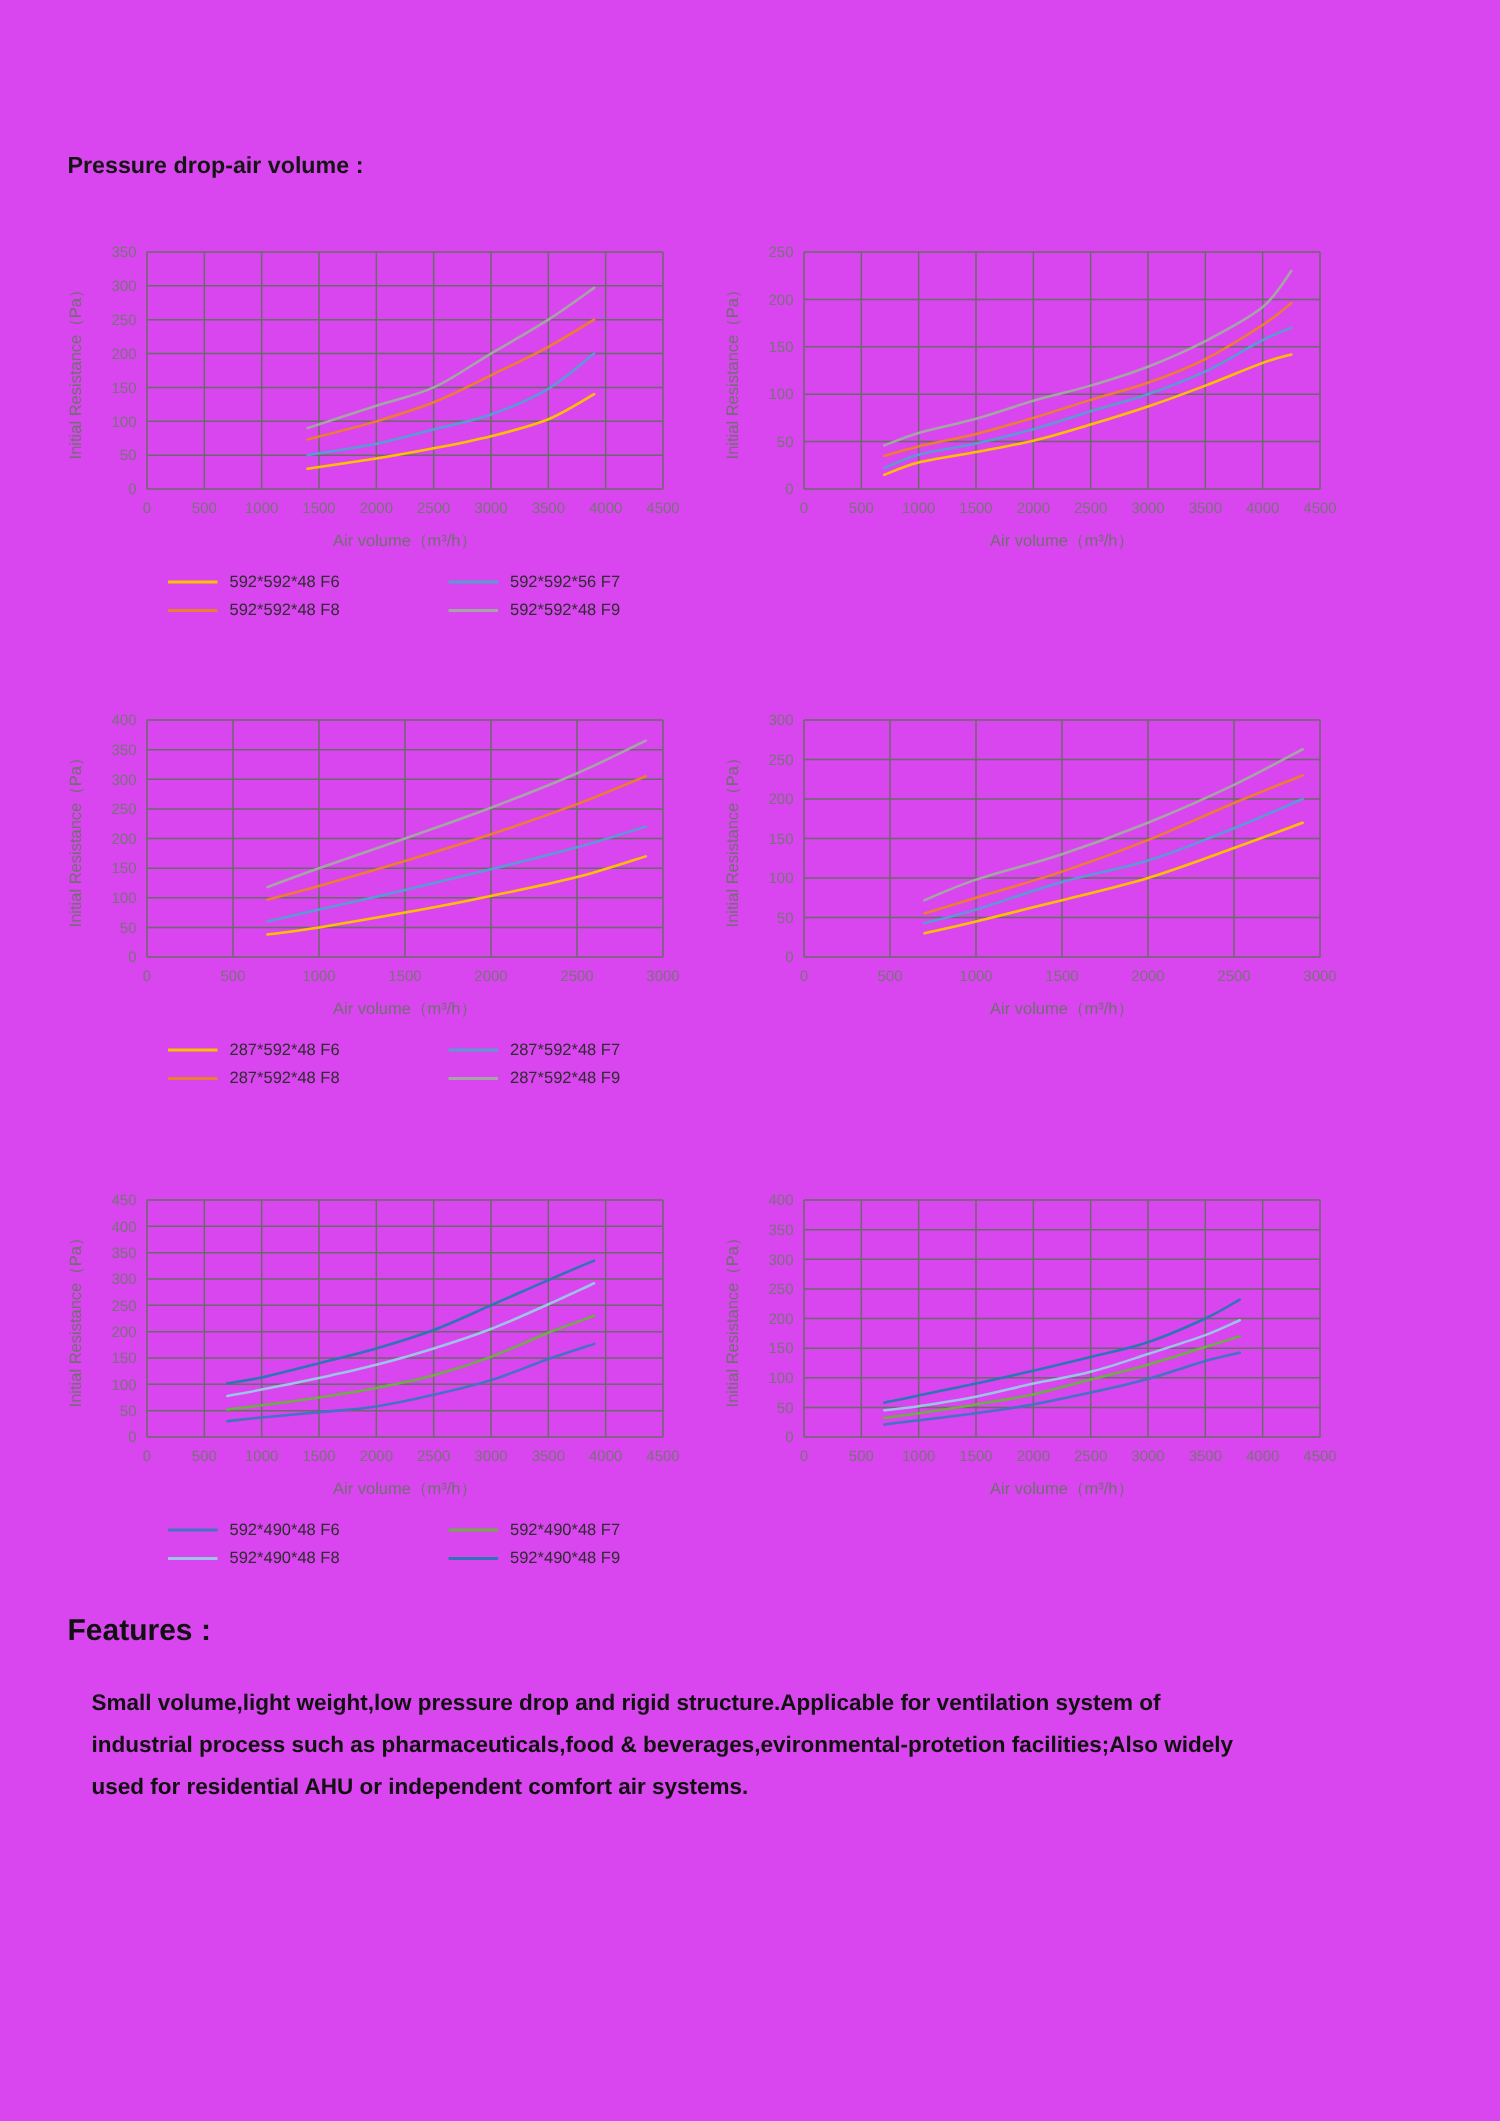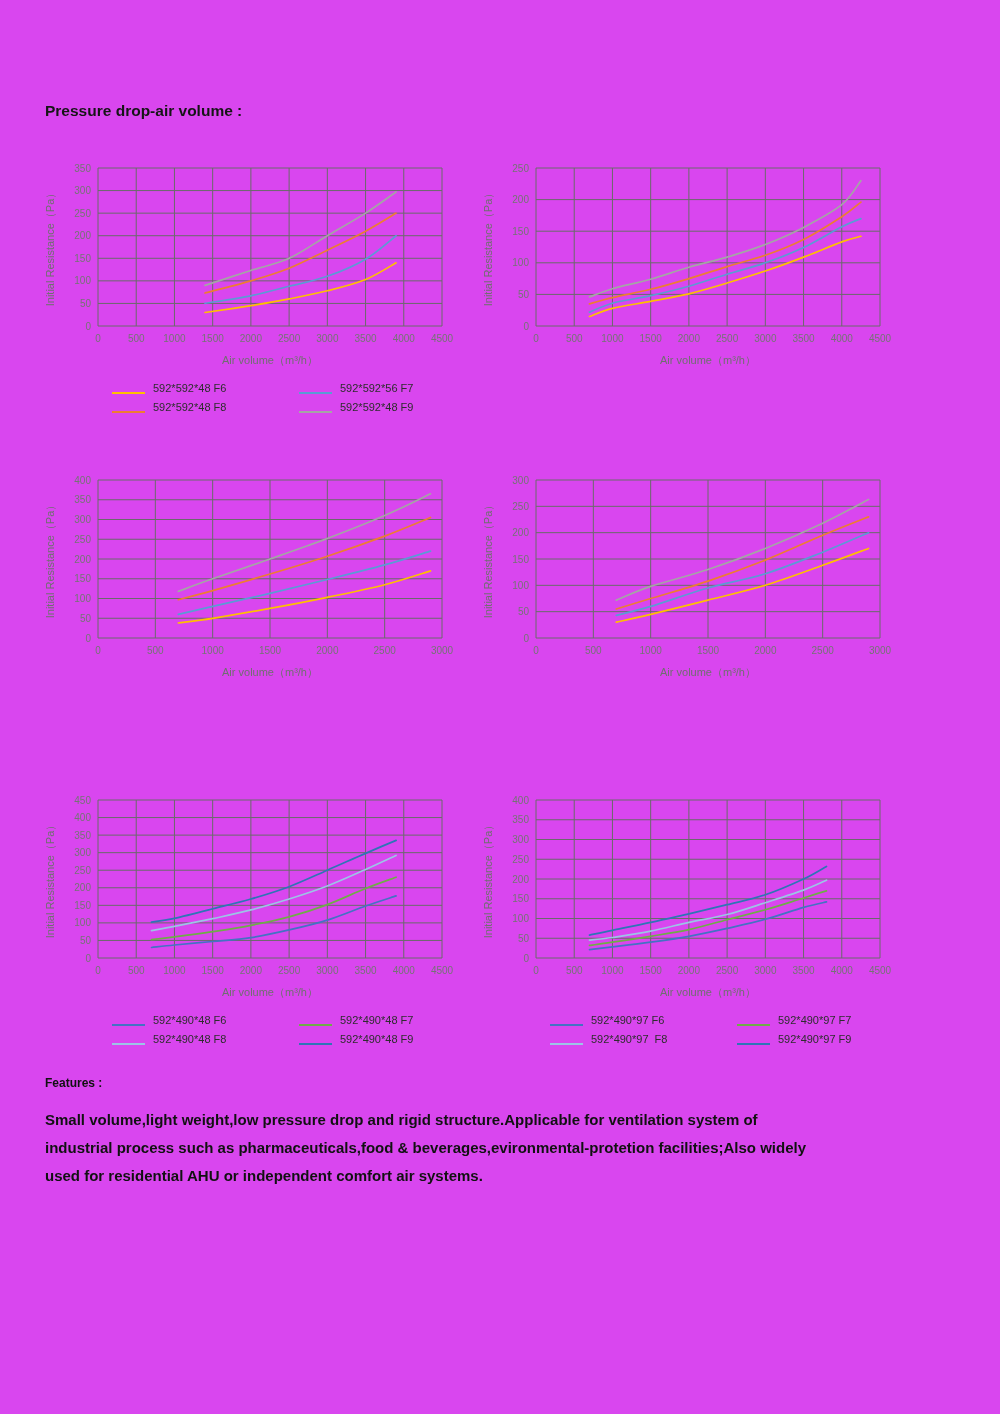--- a/index.html
+++ b/index.html
@@ -8,26 +8,26 @@
   .doc-title{position:absolute;left:45px;top:102px;margin:0;
              font-size:15.5px;font-weight:bold;color:#151515;}
   .chart-block{position:absolute;width:440px;}
   .cb0{left:40px;top:160px;} .cb1{left:478px;top:160px;}
   .cb2{left:40px;top:472px;} .cb3{left:478px;top:472px;}
   .cb4{left:40px;top:792px;} .cb5{left:478px;top:792px;}
   .svg-holder svg{display:block;}
   .tick{font-size:10px;fill:#747474;font-family:"Liberation Sans",sans-serif;}
   .axis-title{font-size:11px;fill:#6f6f6f;font-family:"Liberation Sans",sans-serif;}
   .legend{display:grid;grid-template-columns:187px 187px;row-gap:7px;margin:8px 0 0 72px;}
-  .legend-item{display:flex;align-items:flex-end;gap:8px;}
+  .legend-item{display:flex;align-items:center;gap:8px;}
   .swatch{width:33px;height:2px;flex:0 0 33px;}
   .legend-label{font-size:11px;color:#2d2d2d;white-space:pre;}
   .features-heading{position:absolute;left:45px;top:1076px;margin:0;
-                    font-size:12px;font-weight:bold;color:#111;text-align:right;}
-  .features-body{position:absolute;left:45px;top:1106px;margin:0;width:768px;
+                    font-size:20px;font-weight:bold;color:#111;text-align:right;}
+  .features-body{position:absolute;left:45px;top:1106px;margin:16px;width:768px;
                  font-size:15px;font-weight:bold;color:#111;line-height:1.85;}
 </style>
 </head>
 <body>
 
 <div class="page">
   <h1 class="doc-title">Pressure drop-air volume :</h1>
 
   <div class="chart-block cb0">
     <div class="svg-holder">
@@ -174,20 +174,38 @@
           <text x="51" y="31.25" text-anchor="end" class="tick">350</text>
           <line x1="58" y1="8" x2="402" y2="8" stroke="#6a6a6a" stroke-width="1"></line>
           <text x="51" y="11.5" text-anchor="end" class="tick">400</text>
           <path d="M138.3 151.0C144.0 150.2 157.4 148.7 172.7 146.3C188.0 143.8 210.9 139.9 230.0 136.4C249.1 132.9 268.2 129.3 287.3 125.3C306.4 121.4 327.5 117.1 344.7 112.7C361.9 108.3 382.9 101.2 390.5 98.9" fill="none" stroke="#FFC000" stroke-width="1.7" stroke-linecap="round"></path>
           <path d="M138.3 142.3C144.0 141.0 157.4 137.9 172.7 134.4C188.0 130.9 210.9 125.8 230.0 121.4C249.1 116.9 268.2 112.3 287.3 107.5C306.4 102.8 327.5 97.7 344.7 92.9C361.9 88.2 382.9 81.4 390.5 79.1" fill="none" stroke="#5B9BD5" stroke-width="1.7" stroke-linecap="round"></path>
           <path d="M138.3 127.7C144.0 126.2 157.4 122.9 172.7 118.6C188.0 114.3 210.9 107.7 230.0 102.0C249.1 96.3 268.2 90.6 287.3 84.2C306.4 77.9 327.5 70.5 344.7 64.1C361.9 57.6 382.9 48.6 390.5 45.5" fill="none" stroke="#ED7D31" stroke-width="1.7" stroke-linecap="round"></path>
           <path d="M138.3 119.4C144.0 117.3 157.4 112.1 172.7 106.8C188.0 101.4 210.9 93.7 230.0 87.0C249.1 80.3 268.2 73.7 287.3 66.5C306.4 59.2 327.5 51.0 344.7 43.5C361.9 36.1 382.9 25.4 390.5 21.8" fill="none" stroke="#A5A5A5" stroke-width="1.7" stroke-linecap="round"></path>
           <text x="230" y="204" text-anchor="middle" class="axis-title">Air volume（m³/h）</text>
           <text transform="translate(14 87) rotate(-90)" text-anchor="middle" class="axis-title">Initial Resistance（Pa）</text>
         </svg>
+      </div>
+    <div class="legend">
+        <div class="legend-item">
+          <span class="swatch" style="background: rgb(255, 192, 0);"></span>
+          <span class="legend-label">287*592*48 F6</span>
+        </div>
+        <div class="legend-item">
+          <span class="swatch" style="background: rgb(91, 155, 213);"></span>
+          <span class="legend-label">287*592*48 F7</span>
+        </div>
+        <div class="legend-item">
+          <span class="swatch" style="background: rgb(237, 125, 49);"></span>
+          <span class="legend-label">287*592*48 F8</span>
+        </div>
+        <div class="legend-item">
+          <span class="swatch" style="background: rgb(165, 165, 165);"></span>
+          <span class="legend-label">287*592*48 F9</span>
+        </div>
       </div>
   </div>
   <div class="chart-block cb3">
     <div class="svg-holder">
         <svg width="440" height="214" viewBox="0 0 440 214">
           <line x1="58" y1="8" x2="58" y2="166" stroke="#6a6a6a" stroke-width="1"></line>
           <text x="58" y="182" text-anchor="middle" class="tick">0</text>
           <line x1="115.33333333333333" y1="8" x2="115.33333333333333" y2="166" stroke="#6a6a6a" stroke-width="1"></line>
           <text x="115.33333333333333" y="182" text-anchor="middle" class="tick">500</text>
           <line x1="172.66666666666666" y1="8" x2="172.66666666666666" y2="166" stroke="#6a6a6a" stroke-width="1"></line>
@@ -335,35 +353,17 @@
           <line x1="58" y1="8" x2="402" y2="8" stroke="#6a6a6a" stroke-width="1"></line>
           <text x="51" y="11.5" text-anchor="end" class="tick">400</text>
           <path d="M111.5 157.7C115.3 157.2 124.3 156.2 134.4 154.9C144.6 153.7 159.9 152.0 172.7 150.2C185.4 148.4 198.1 146.6 210.9 144.3C223.6 142.0 236.4 139.2 249.1 136.4C261.9 133.5 274.6 130.8 287.3 127.3C300.1 123.8 315.4 118.3 325.6 115.4C335.7 112.5 344.7 110.8 348.5 109.9" fill="none" stroke="#4472C4" stroke-width="1.7" stroke-linecap="round"></path>
           <path d="M111.5 153.4C115.3 152.8 124.3 151.7 134.4 150.2C144.6 148.7 159.9 146.4 172.7 144.3C185.4 142.2 198.1 140.3 210.9 137.6C223.6 134.8 236.4 131.0 249.1 127.7C261.9 124.4 274.6 121.4 287.3 117.8C300.1 114.2 315.4 109.1 325.6 106.0C335.7 102.8 344.7 100.0 348.5 98.9" fill="none" stroke="#70AD47" stroke-width="1.7" stroke-linecap="round"></path>
           <path d="M111.5 148.2C115.3 147.8 124.3 147.0 134.4 145.5C144.6 143.9 159.9 141.6 172.7 139.1C185.4 136.6 198.1 133.2 210.9 130.4C223.6 127.7 236.4 125.8 249.1 122.5C261.9 119.3 274.6 114.8 287.3 110.7C300.1 106.6 315.4 101.8 325.6 98.1C335.7 94.3 344.7 89.8 348.5 88.2" fill="none" stroke="#9DC3E6" stroke-width="1.7" stroke-linecap="round"></path>
           <path d="M111.5 143.1C115.3 142.3 124.3 140.5 134.4 138.3C144.6 136.2 159.9 133.2 172.7 130.4C185.4 127.7 198.1 124.7 210.9 121.8C223.6 118.8 236.4 115.8 249.1 112.7C261.9 109.5 274.6 107.1 287.3 102.8C300.1 98.5 315.4 91.7 325.6 87.0C335.7 82.3 344.7 76.5 348.5 74.4" fill="none" stroke="#2E75B6" stroke-width="1.7" stroke-linecap="round"></path>
           <text x="230" y="204" text-anchor="middle" class="axis-title">Air volume（m³/h）</text>
           <text transform="translate(14 87) rotate(-90)" text-anchor="middle" class="axis-title">Initial Resistance（Pa）</text>
         </svg>
       </div>
-    <div class="legend">
-        <div class="legend-item">
-          <span class="swatch" style="background: rgb(68, 114, 196);"></span>
-          <span class="legend-label">592*490*97 F6</span>
-        </div>
-        <div class="legend-item">
-          <span class="swatch" style="background: rgb(112, 173, 71);"></span>
-          <span class="legend-label">592*490*97 F7</span>
-        </div>
-        <div class="legend-item">
-          <span class="swatch" style="background: rgb(157, 195, 230);"></span>
-          <span class="legend-label">592*490*97  F8</span>
-        </div>
-        <div class="legend-item">
-          <span class="swatch" style="background: rgb(46, 117, 182);"></span>
-          <span class="legend-label">592*490*97 F9</span>
-        </div>
-      </div>
   </div>
 
   <h2 class="features-heading">Features :</h2>
   <p class="features-body">Small volume,light weight,low pressure drop and rigid structure.Applicable for ventilation system of industrial process such as pharmaceuticals,food &amp; beverages,evironmental-protetion facilities;Also widely used for residential AHU or independent comfort air systems.</p>
 </div>
 
 </body></html>

